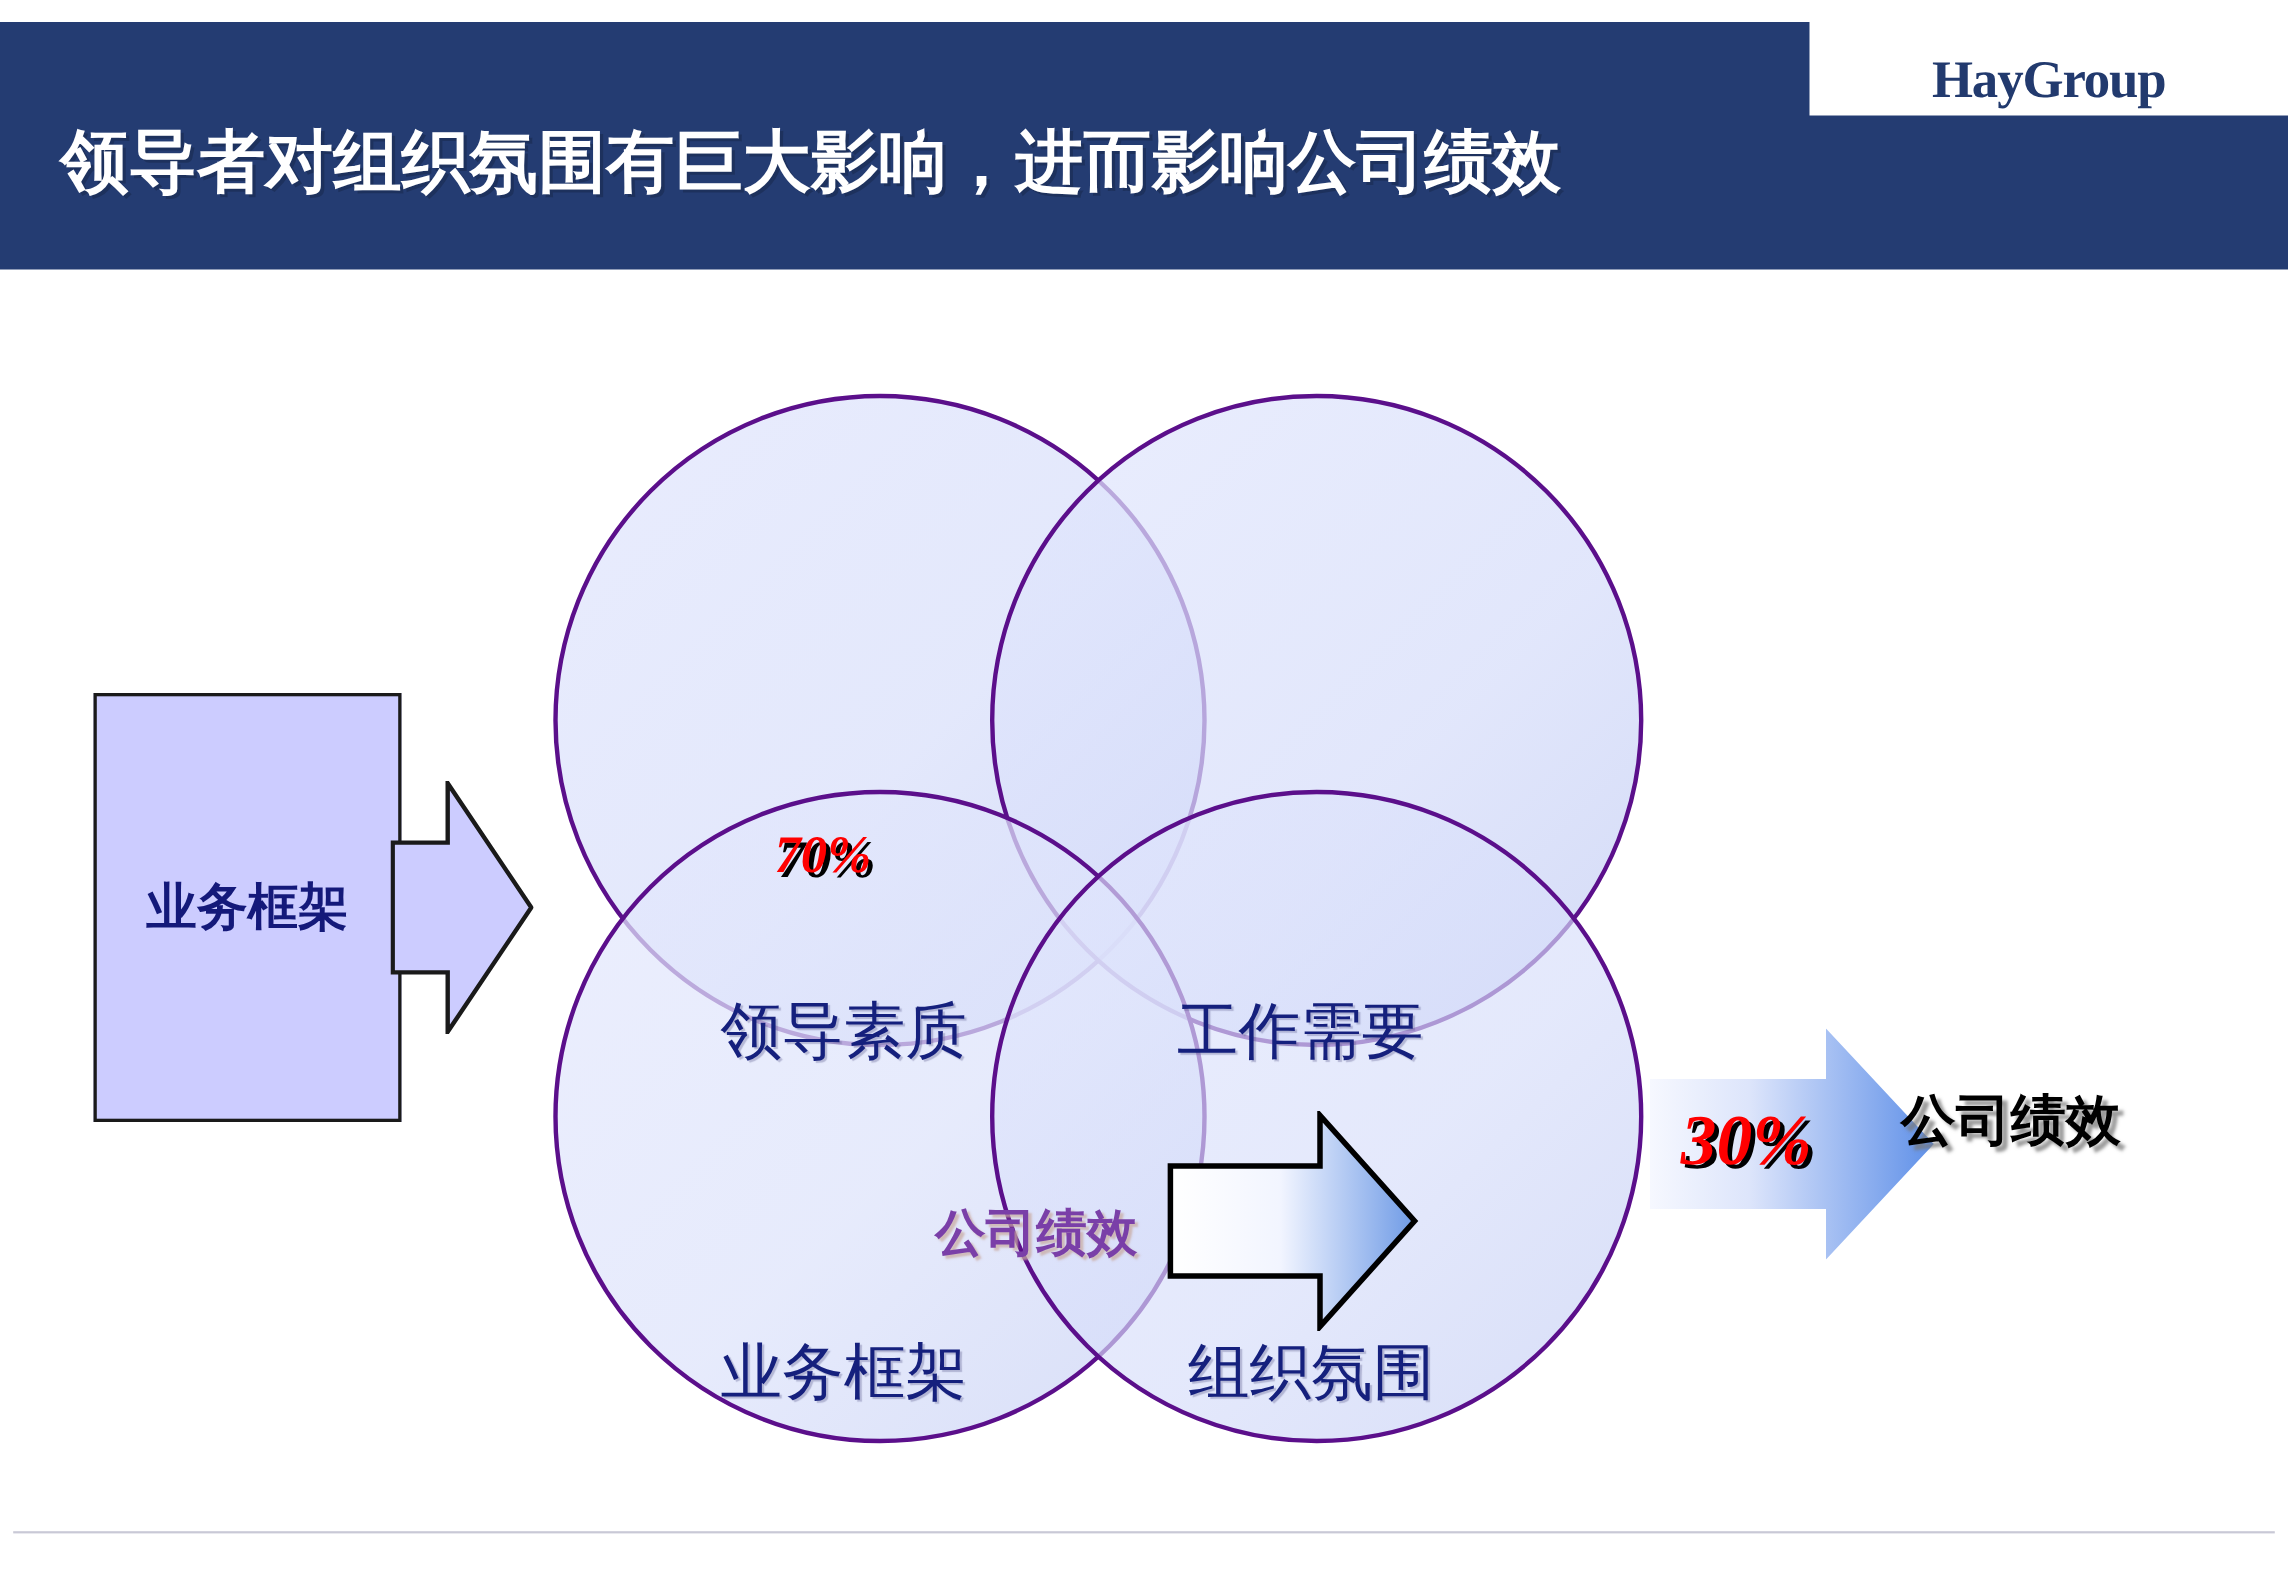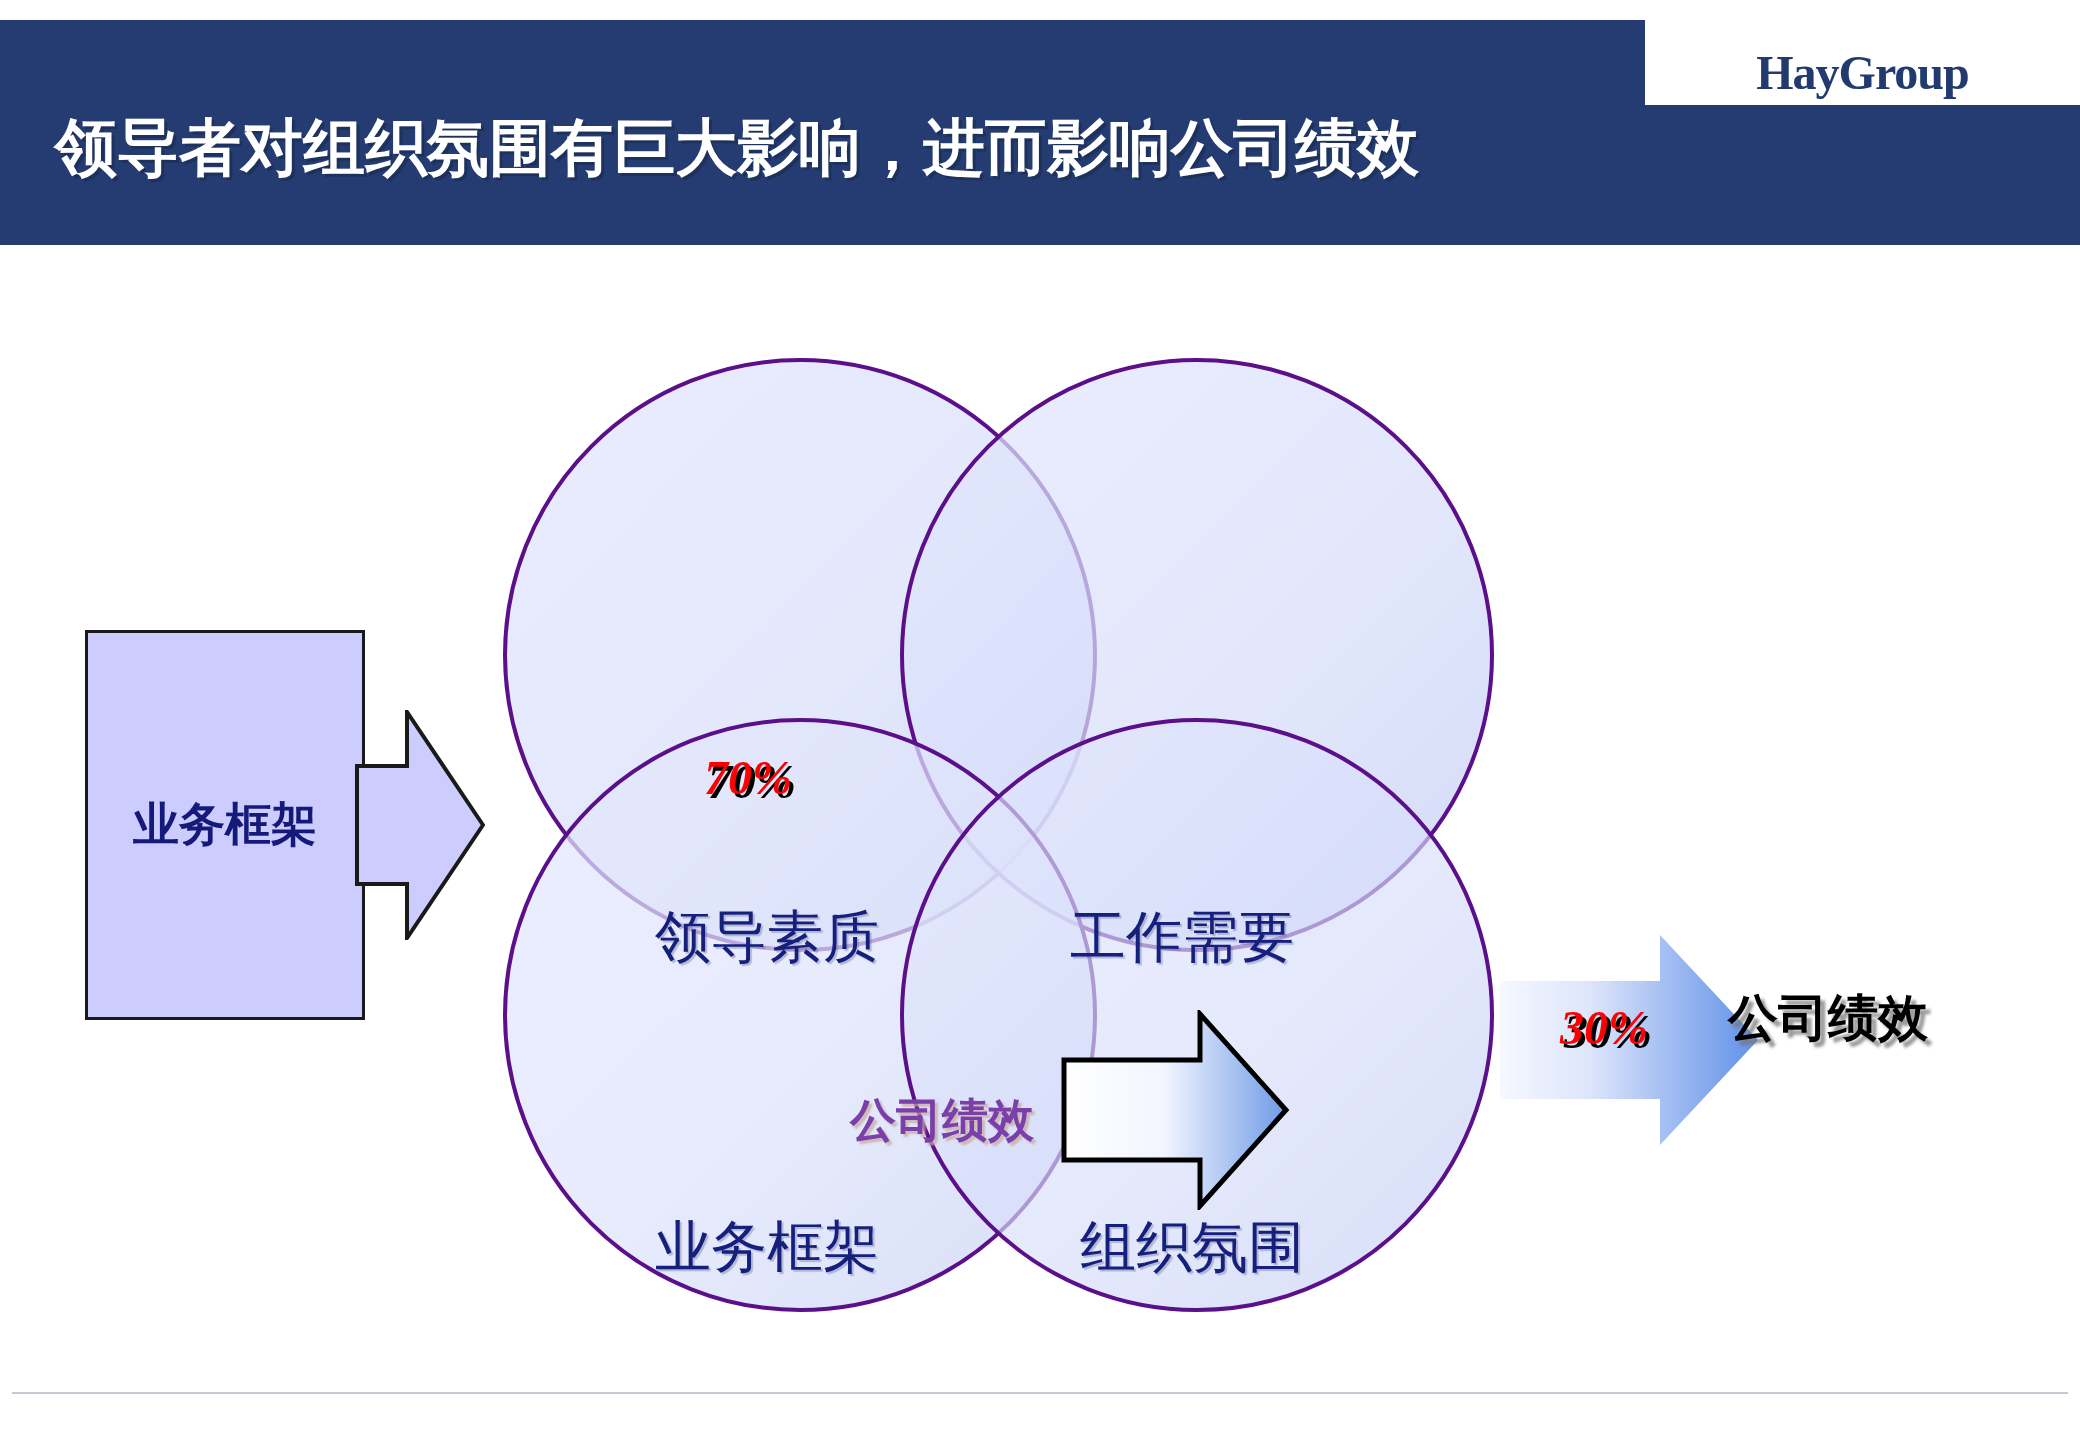--- a/index.html
+++ b/index.html
@@ -176,26 +176,26 @@
   
   .arrow30-wrap {
     position: absolute;
     left: 1500px;
     top: 935px;
     width: 260px;
     height: 210px;
   }
   .pct30 {
     position: absolute;
-    left: 1560px;
+    left: 1528px;
     top: 1000px;
     font-family: "Liberation Serif", "DejaVu Serif", serif;
     font-style: italic;
     font-weight: bold;
-    font-size: 48px;
+    font-size: 65px;
     color: #ff0000;
     text-shadow: 4px 4px 0 #000000;
     white-space: nowrap;
   }
   .corp-perf {
     position: absolute;
     left: 1728px;
     top: 985px;
     font-family: "Liberation Serif", "DejaVu Serif", serif;
     font-weight: bold;

